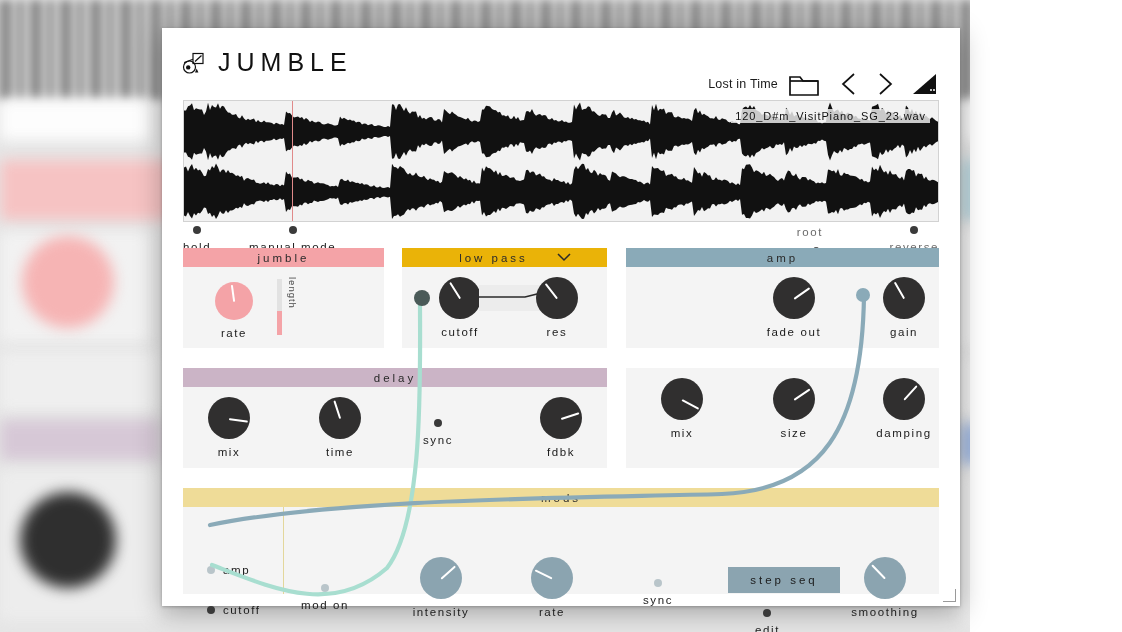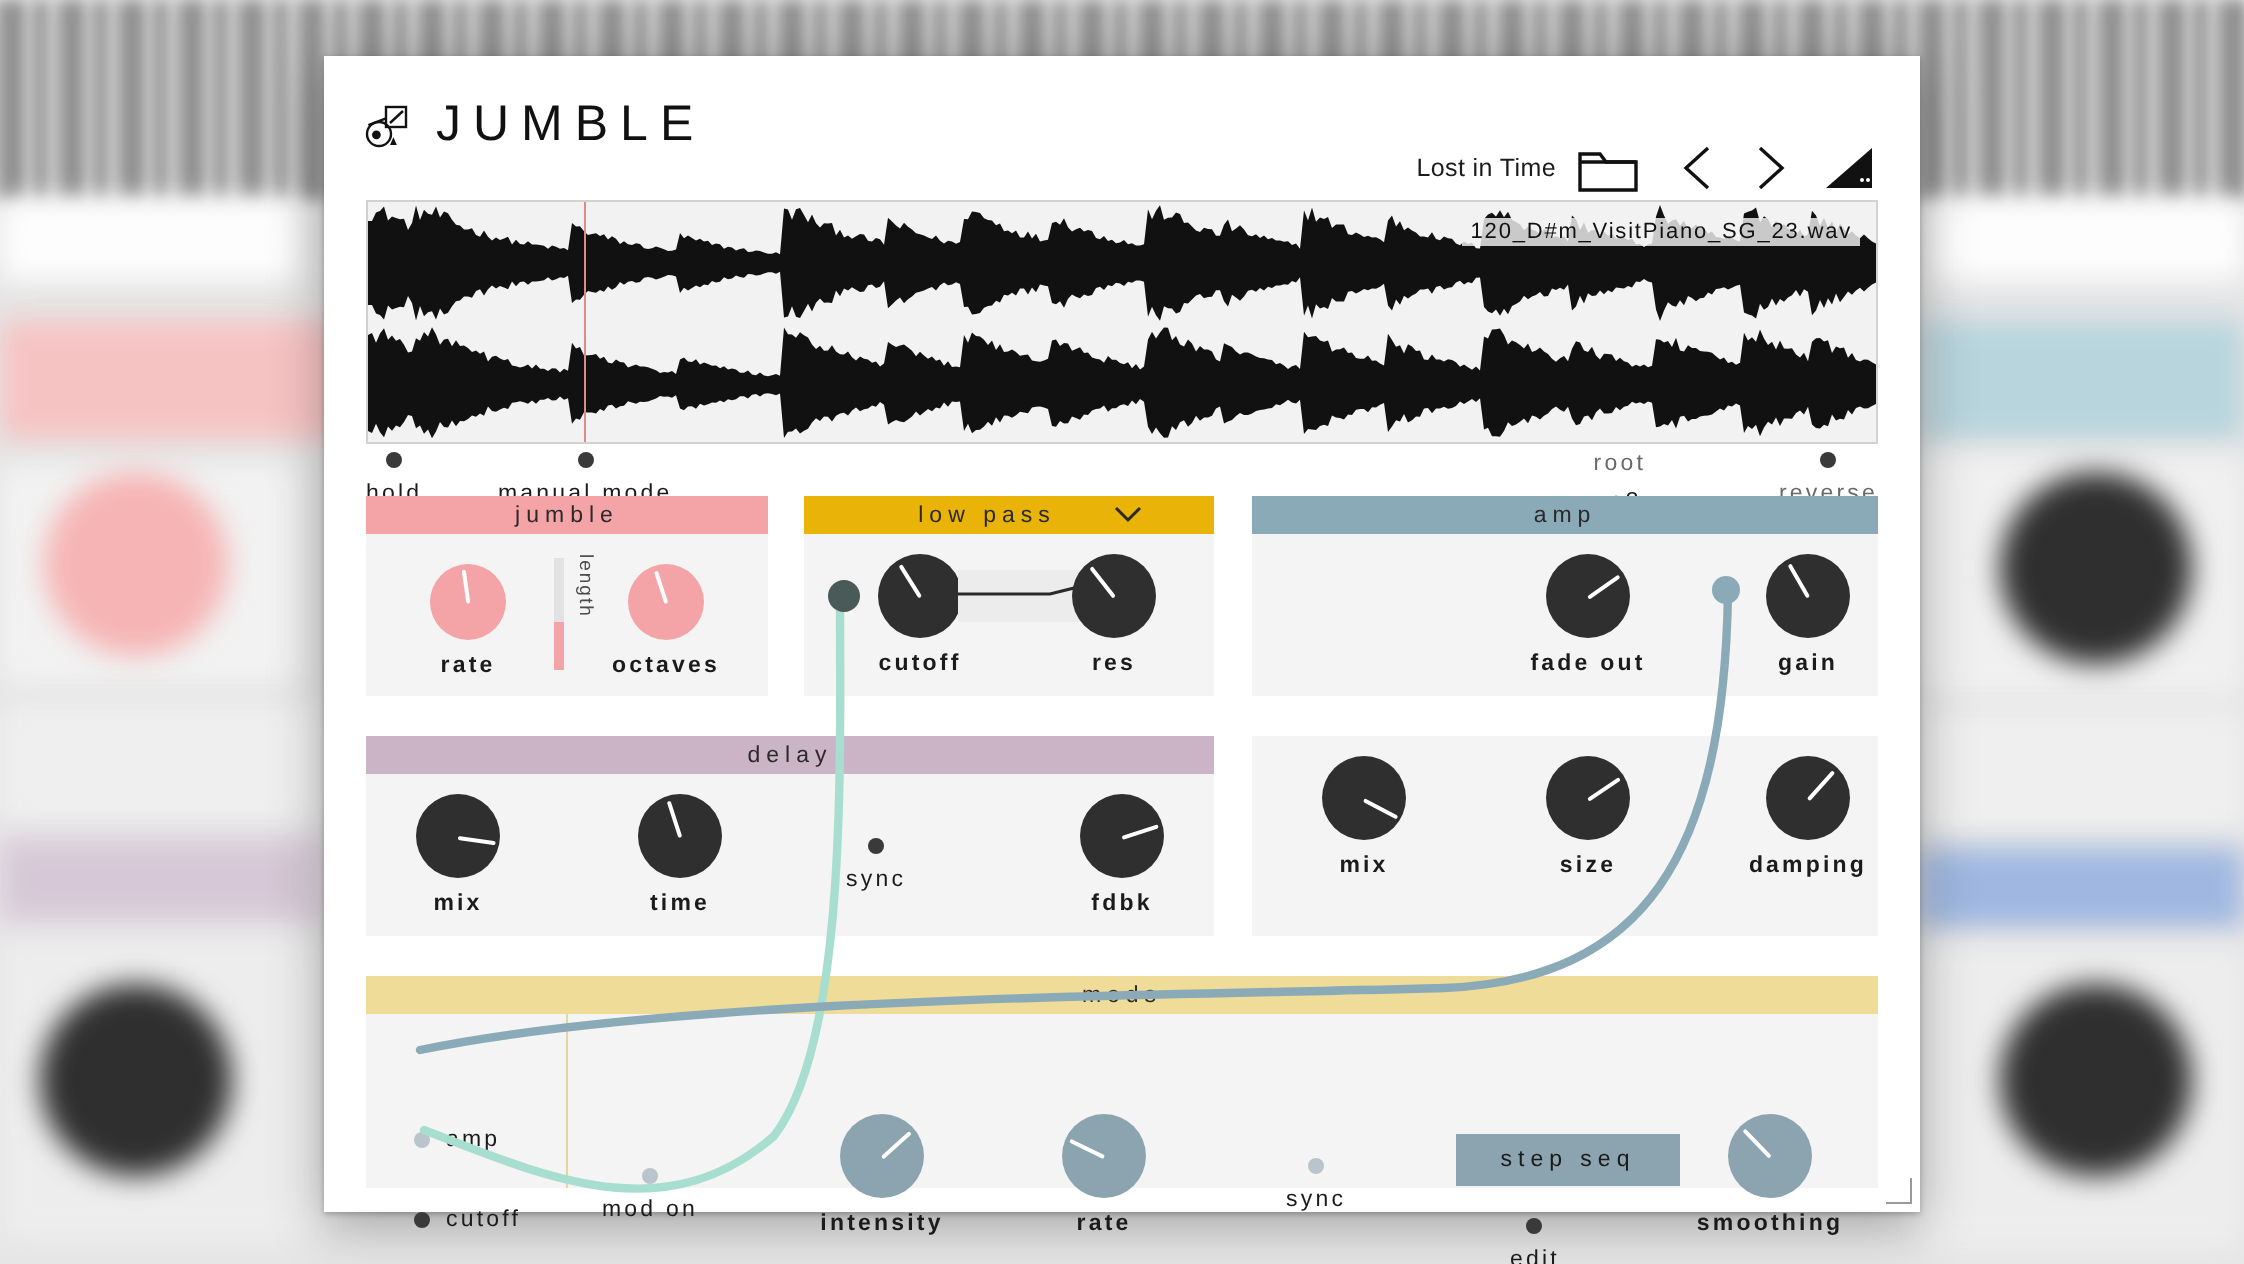--- a/index.html
+++ b/index.html
@@ -4,21 +4,21 @@
 <style>
   * { box-sizing: border-box; }
   html, body {
     margin: 0; padding: 0;
     width: 1122px; height: 632px;
     font-family: "Liberation Sans", sans-serif;
     overflow: hidden;
   }
   #root {
     position: relative;
-    width: 1122px; height: 632px;
+    width: 970px; height: 632px;
     background: #d8d8d8;
   }
   
   .bg-layer { position: absolute; inset: 0; overflow: hidden; }
   .bg-base { position:absolute; inset:0; background:#e6e6e6; }
   .bg-wavetop { left:0; top:0; width:1122px; height:100px;
      background: repeating-linear-gradient(90deg,#1b1b1b 0 3px, #f2f2f2 3px 7px, #242424 7px 11px, #fafafa 11px 18px, #2c2c2c 18px 22px, #ececec 22px 30px);
      filter: blur(4px); opacity:.95;}
   .bg-card { position:absolute; filter: blur(7px); border-radius:3px; }
 
@@ -82,21 +82,21 @@
   .tool-text { font-size:11.5px; letter-spacing:1.6px; color:#1b1b1b; }
 
   
   .panel { position:absolute; background:#f4f4f4; }
   .panel-head {
     height:19px; display:flex; align-items:center; justify-content:center;
     font-size:11.5px; letter-spacing:3px; color:#2a2a2a; position:relative;
   }
   .panel-body { position:relative; }
 
-  .knob-slot { position:absolute; text-align:center;font-weight:bold; }
+  .knob-slot { position:absolute; text-align:center; }
   .knob {
     border-radius:50%; background:#302f2f; position:relative; margin:0 auto;
   }
   .knob.pink { background:#f4a3a7; }
   .knob.steel { background:#8ba4b0; }
   .knob .pointer {
     position:absolute; left:50%; top:50%; height:1.6px; background:#fff;
     transform-origin: 0 50%; border-radius:1px;
   }
   .knob-label {
@@ -240,26 +240,20 @@
         <div class="knob-slot" style="left:11px;top:15px;width:80px;">
           <div class="knob pink" id="k-jrate" style="width:38px;height:38px;">
             <span class="pointer" style="width: 17.48px; transform: rotate(-98deg);"></span>
           </div>
           <div class="knob-label">rate</div>
         </div>
         <div class="vslider" id="jumble-slider" style="left:94px;top:12px;height:56px;">
           <div class="fill" id="jumble-slider-fill" style="height: 42%;"></div>
         </div>
         <div class="vlabel" style="left:104px;top:10px;height:60px;">length</div>
-        <div class="knob-slot" style="left:110px;top:15px;width:80px;">
-          <div class="knob pink" id="k-joct" style="width:38px;height:38px;">
-            <span class="pointer" style="width: 17.48px; transform: rotate(-108deg);"></span>
-          </div>
-          <div class="knob-label">octaves</div>
-        </div>
       </div>
     </div>
 
     <div class="panel" style="left:240px;top:220px;width:205px;height:100px;">
       <div class="panel-head" id="head-lowpass" style="background: #eab308;">
         <span style="margin-right:22px;">low pass</span>
         <span style="position:absolute;right:36px;top:4px;">
           <svg width="14" height="10" viewBox="0 0 14 10">
             <polyline points="1,2 7,8 13,2" fill="none" stroke="#2a2a2a" stroke-width="1.5"></polyline>
           </svg>

